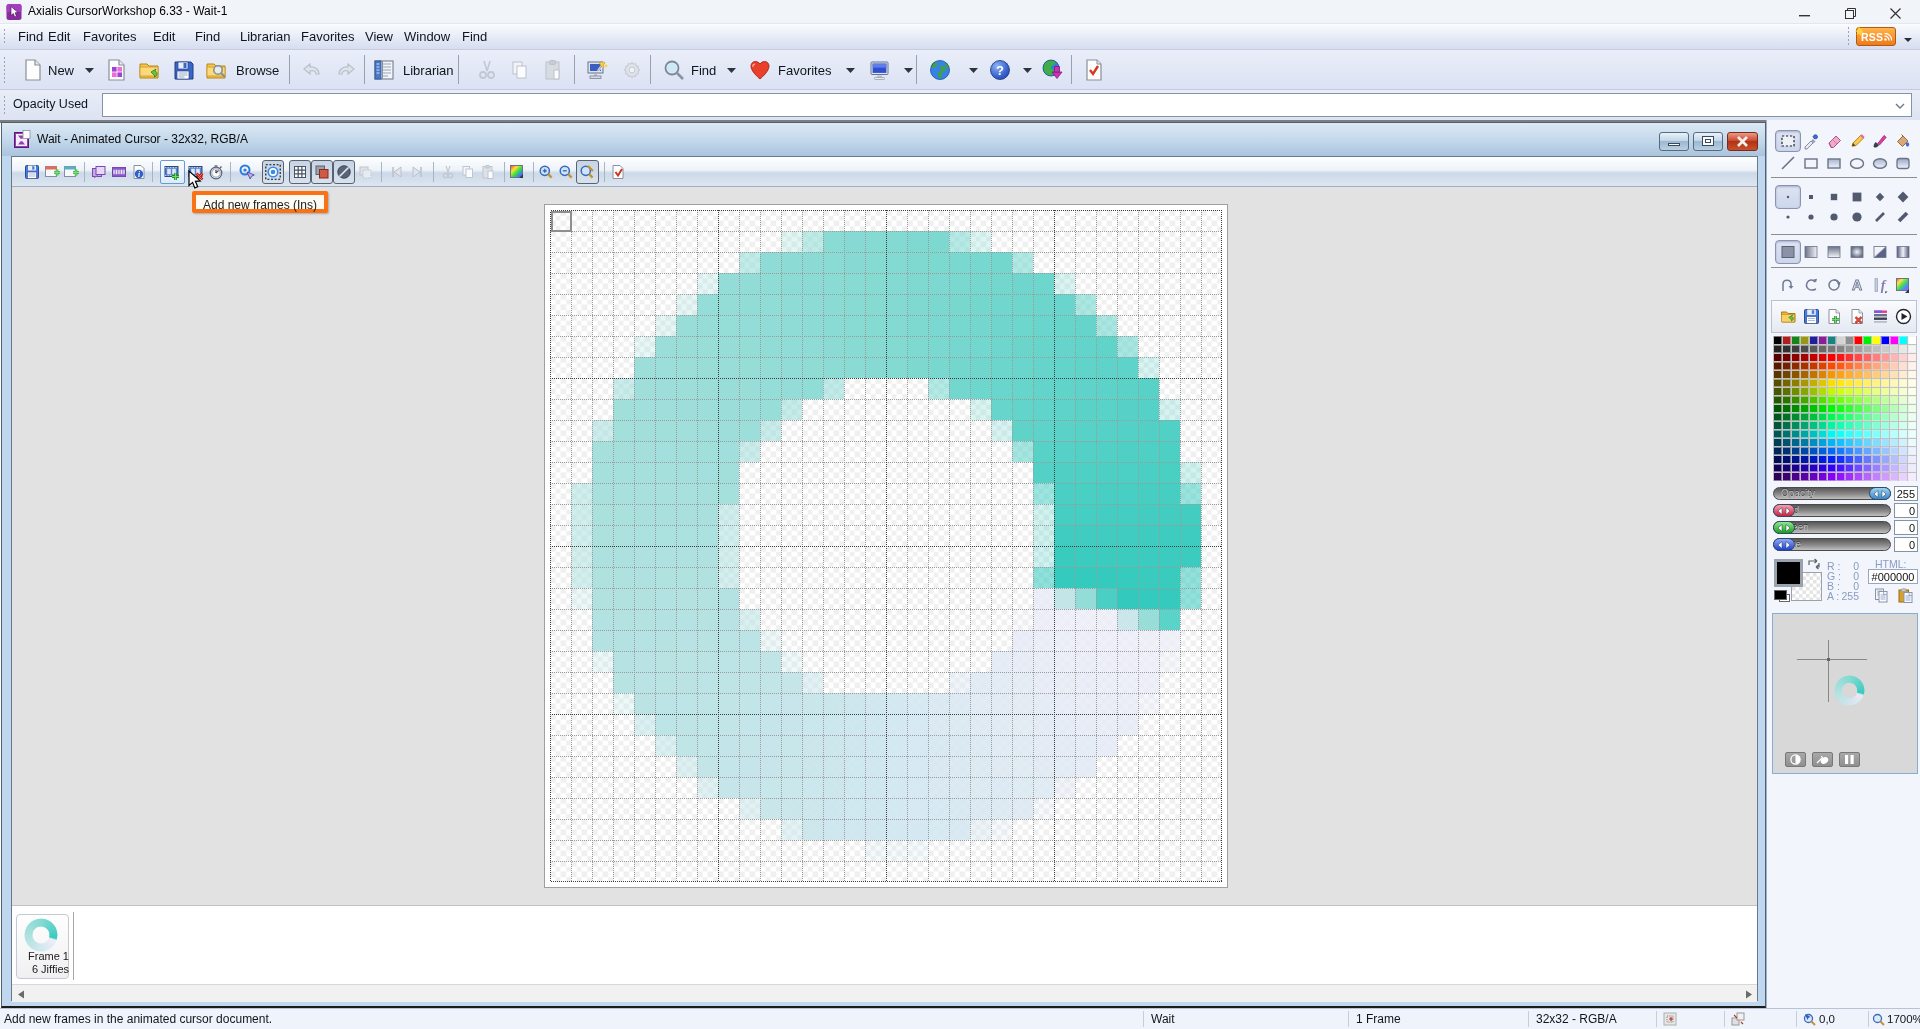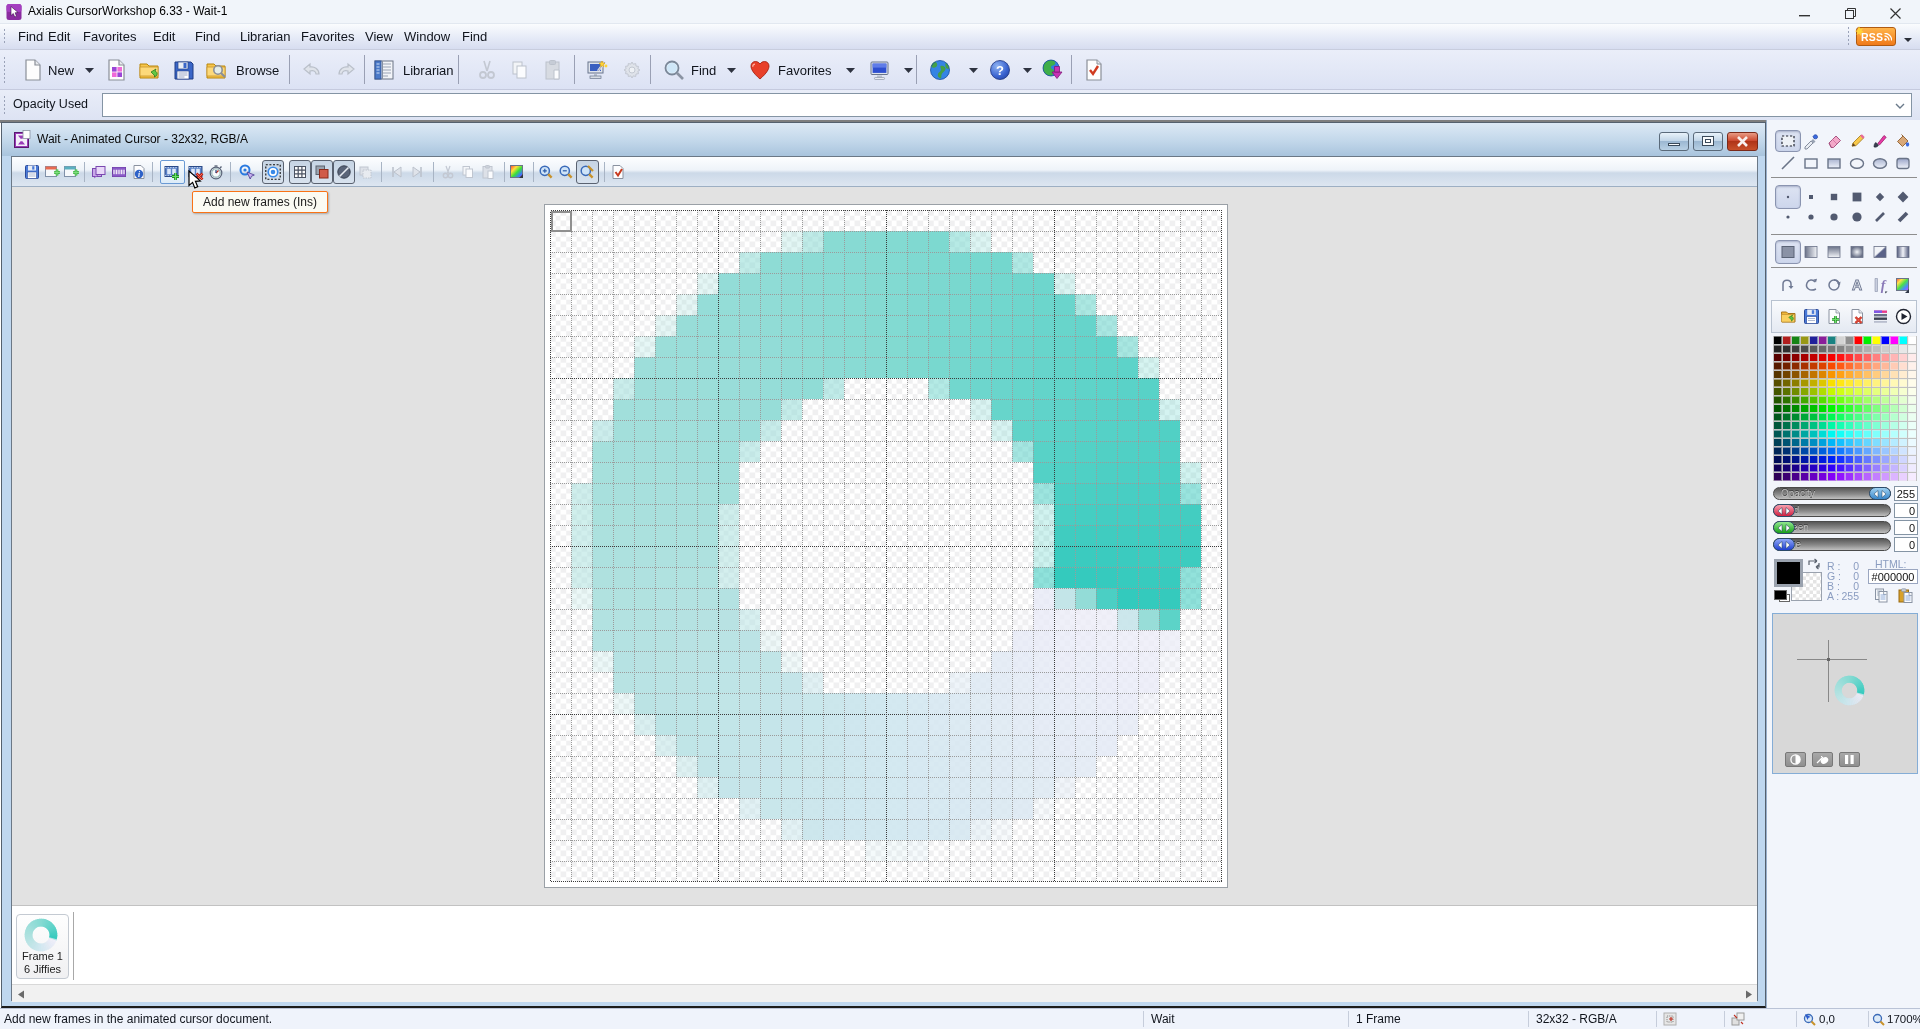--- a/index.html
+++ b/index.html
@@ -1854,21 +1854,21 @@
             <path d="M19.14 29.27A12.45 12.45 0 0 0 21.79 28.49" stroke="#D5E7F1" stroke-opacity="0.78" stroke-width="7.70" fill="none"></path>
             <path d="M20.72 28.88A12.45 12.45 0 0 0 23.25 27.77" stroke="#D8E7F2" stroke-opacity="0.77" stroke-width="7.70" fill="none"></path>
             <path d="M22.24 28.29A12.45 12.45 0 0 0 24.60 26.86" stroke="#DCE8F2" stroke-opacity="0.75" stroke-width="7.70" fill="none"></path>
             <path d="M23.67 27.51A12.45 12.45 0 0 0 25.82 25.78" stroke="#DFE8F3" stroke-opacity="0.73" stroke-width="7.70" fill="none"></path>
             <path d="M24.98 26.55A12.45 12.45 0 0 0 26.89 24.56" stroke="#E3E9F5" stroke-opacity="0.72" stroke-width="7.70" fill="none"></path>
             <path d="M26.16 25.43A12.45 12.45 0 0 0 27.80 23.20" stroke="#E6EAF6" stroke-opacity="0.71" stroke-width="7.70" fill="none"></path>
             <path d="M27.18 24.16A12.45 12.45 0 0 0 28.51 21.74" stroke="#EAEBF7" stroke-opacity="0.70" stroke-width="7.70" fill="none"></path>
             <path d="M28.03 22.77A12.45 12.45 0 0 0 29.03 20.20" stroke="#ECECF8" stroke-opacity="0.70" stroke-width="7.70" fill="none"></path>
           </svg>
         </div>
-        <div class="abs" style="left:4px;top:44px;width:53px;font-size:11px;color:#202020;text-align:center;line-height:13px">Frame 1<br>6 Jiffies</div>
+        <div class="abs" style="left:4px;top:44px;width:53px;font-size:11px;color:#202020;text-align:right;line-height:13px">Frame 1<br>6 Jiffies</div>
         <div class="abs" style="left:61px;top:6px;width:1px;height:68px;background:#a8a8a8"></div>
       </div>
       <div class="abs" style="left:0;top:827px;width:1745px;height:18px;background:#f1f1f1;border-top:1px solid #d8d8d8">
         <div style="position:absolute;left:5px;top:5px">
           <svg width="8" height="9" viewBox="0 0 8 9">
             <path d="M7 0.5v8L1 4.5z" fill="#6a6a6a"></path>
           </svg>
         </div>
         <div style="position:absolute;left:1733px;top:5px">
           <svg width="8" height="9" viewBox="0 0 8 9">
@@ -1913,17 +1913,17 @@
     </div>
     <div class="abs" style="left:1819px;top:4px;font-size:11.5px">0,0</div>
     <div style="position:absolute;left:1871px;top:3px">
       <svg width="15" height="15" viewBox="0 0 15 15">
         <circle cx="6.5" cy="6.5" r="4" fill="#dceaf8" stroke="#3a6ab8" stroke-width="1.3"></circle>
         <path d="M9.5 9.5l3.5 3.5" stroke="#c8922a" stroke-width="2"></path>
       </svg>
     </div>
     <div class="abs" style="left:1887px;top:4px;width:29px;text-align:right;font-size:11.5px">1700%</div>
   </div>
-<div class="abs" style="left:192px;top:191px;width:136px;height:22px;background:#fbfbf3;border:1px solid #f97316;border-radius:2px;box-shadow:1px 1px 2px rgba(0,0,0,0.25);font-size:12px;color:#202020;line-height:20px;text-align:center">Add new frames (Ins)</div>
+<div class="abs" style="left:192px;top:191px;width:136px;height:22px;background:#fbfbf3;border:4px solid #f97316;border-radius:2px;box-shadow:1px 1px 2px rgba(0,0,0,0.25);font-size:12px;color:#202020;line-height:20px;text-align:center">Add new frames (Ins)</div>
 <div style="position:absolute;left:187px;top:170px">
     <svg width="18" height="23" viewBox="0 0 18 23">
       <path d="M2 1l0 14.5 3.6-3.1 2.2 5.5 2.9-1.2-2.3-5.4 4.9-.4z" fill="#ffffff" stroke="#000000" stroke-width="1.2"></path>
     </svg>
   </div>
 </body></html>

